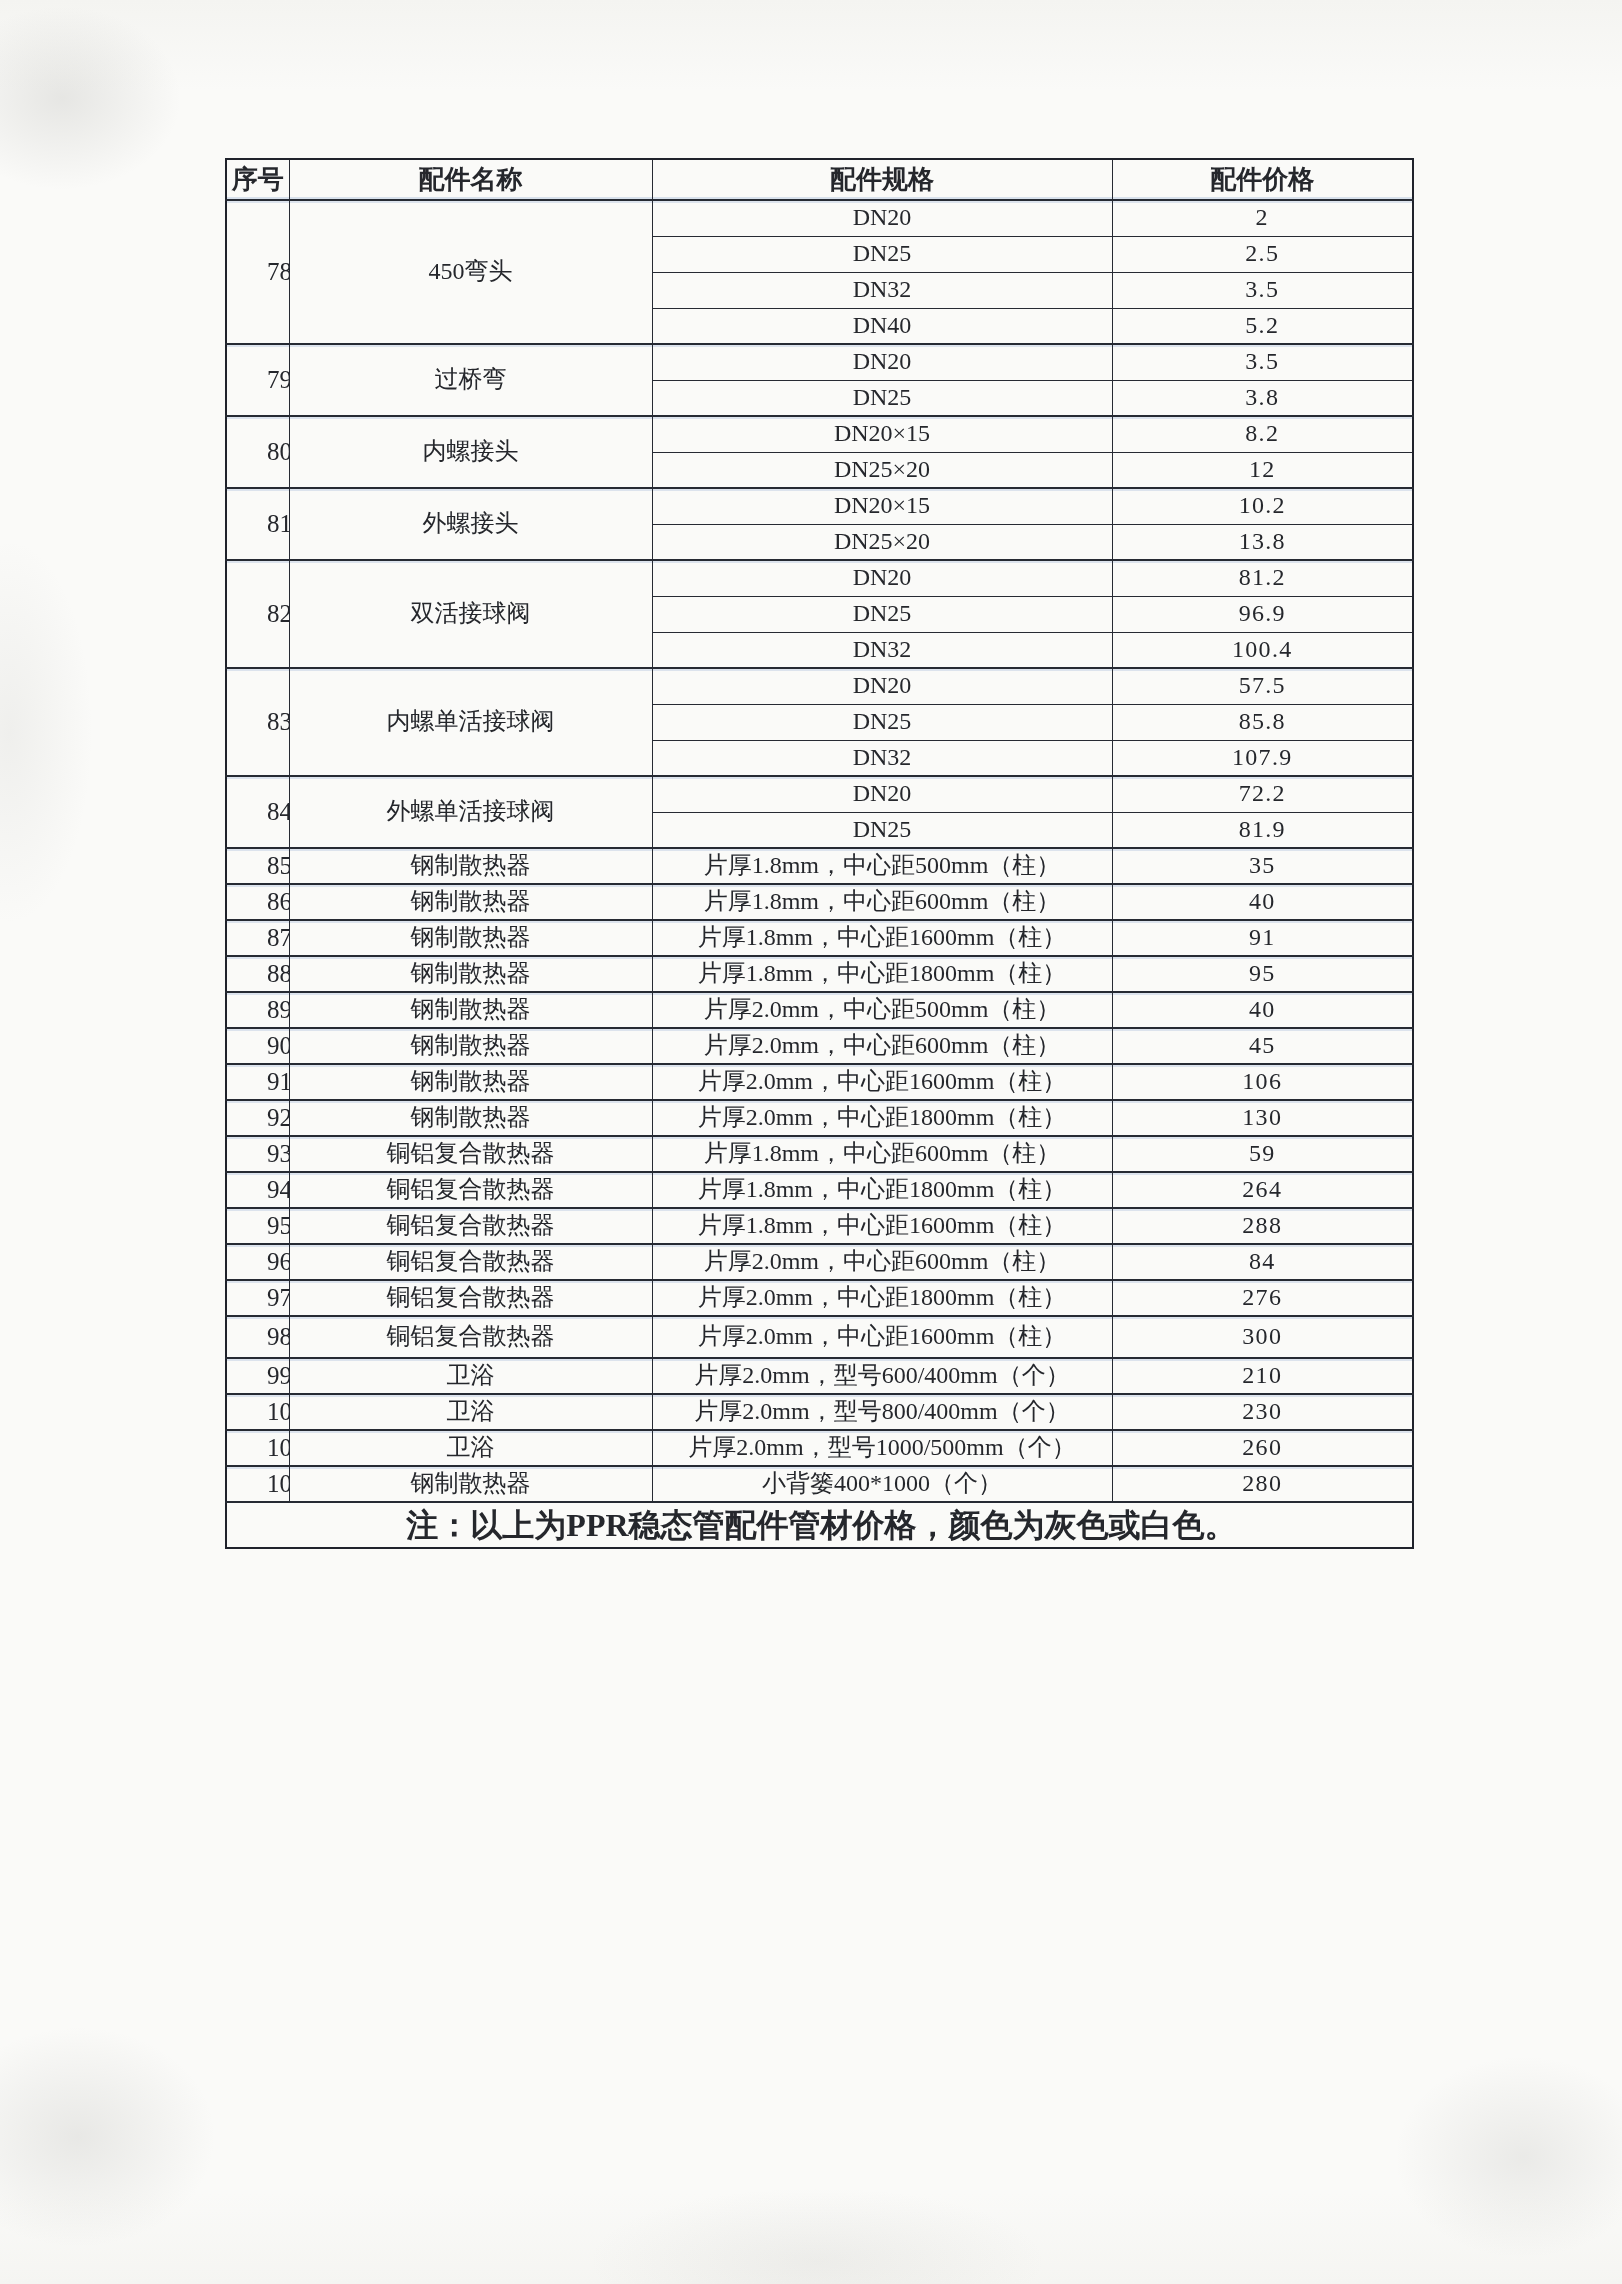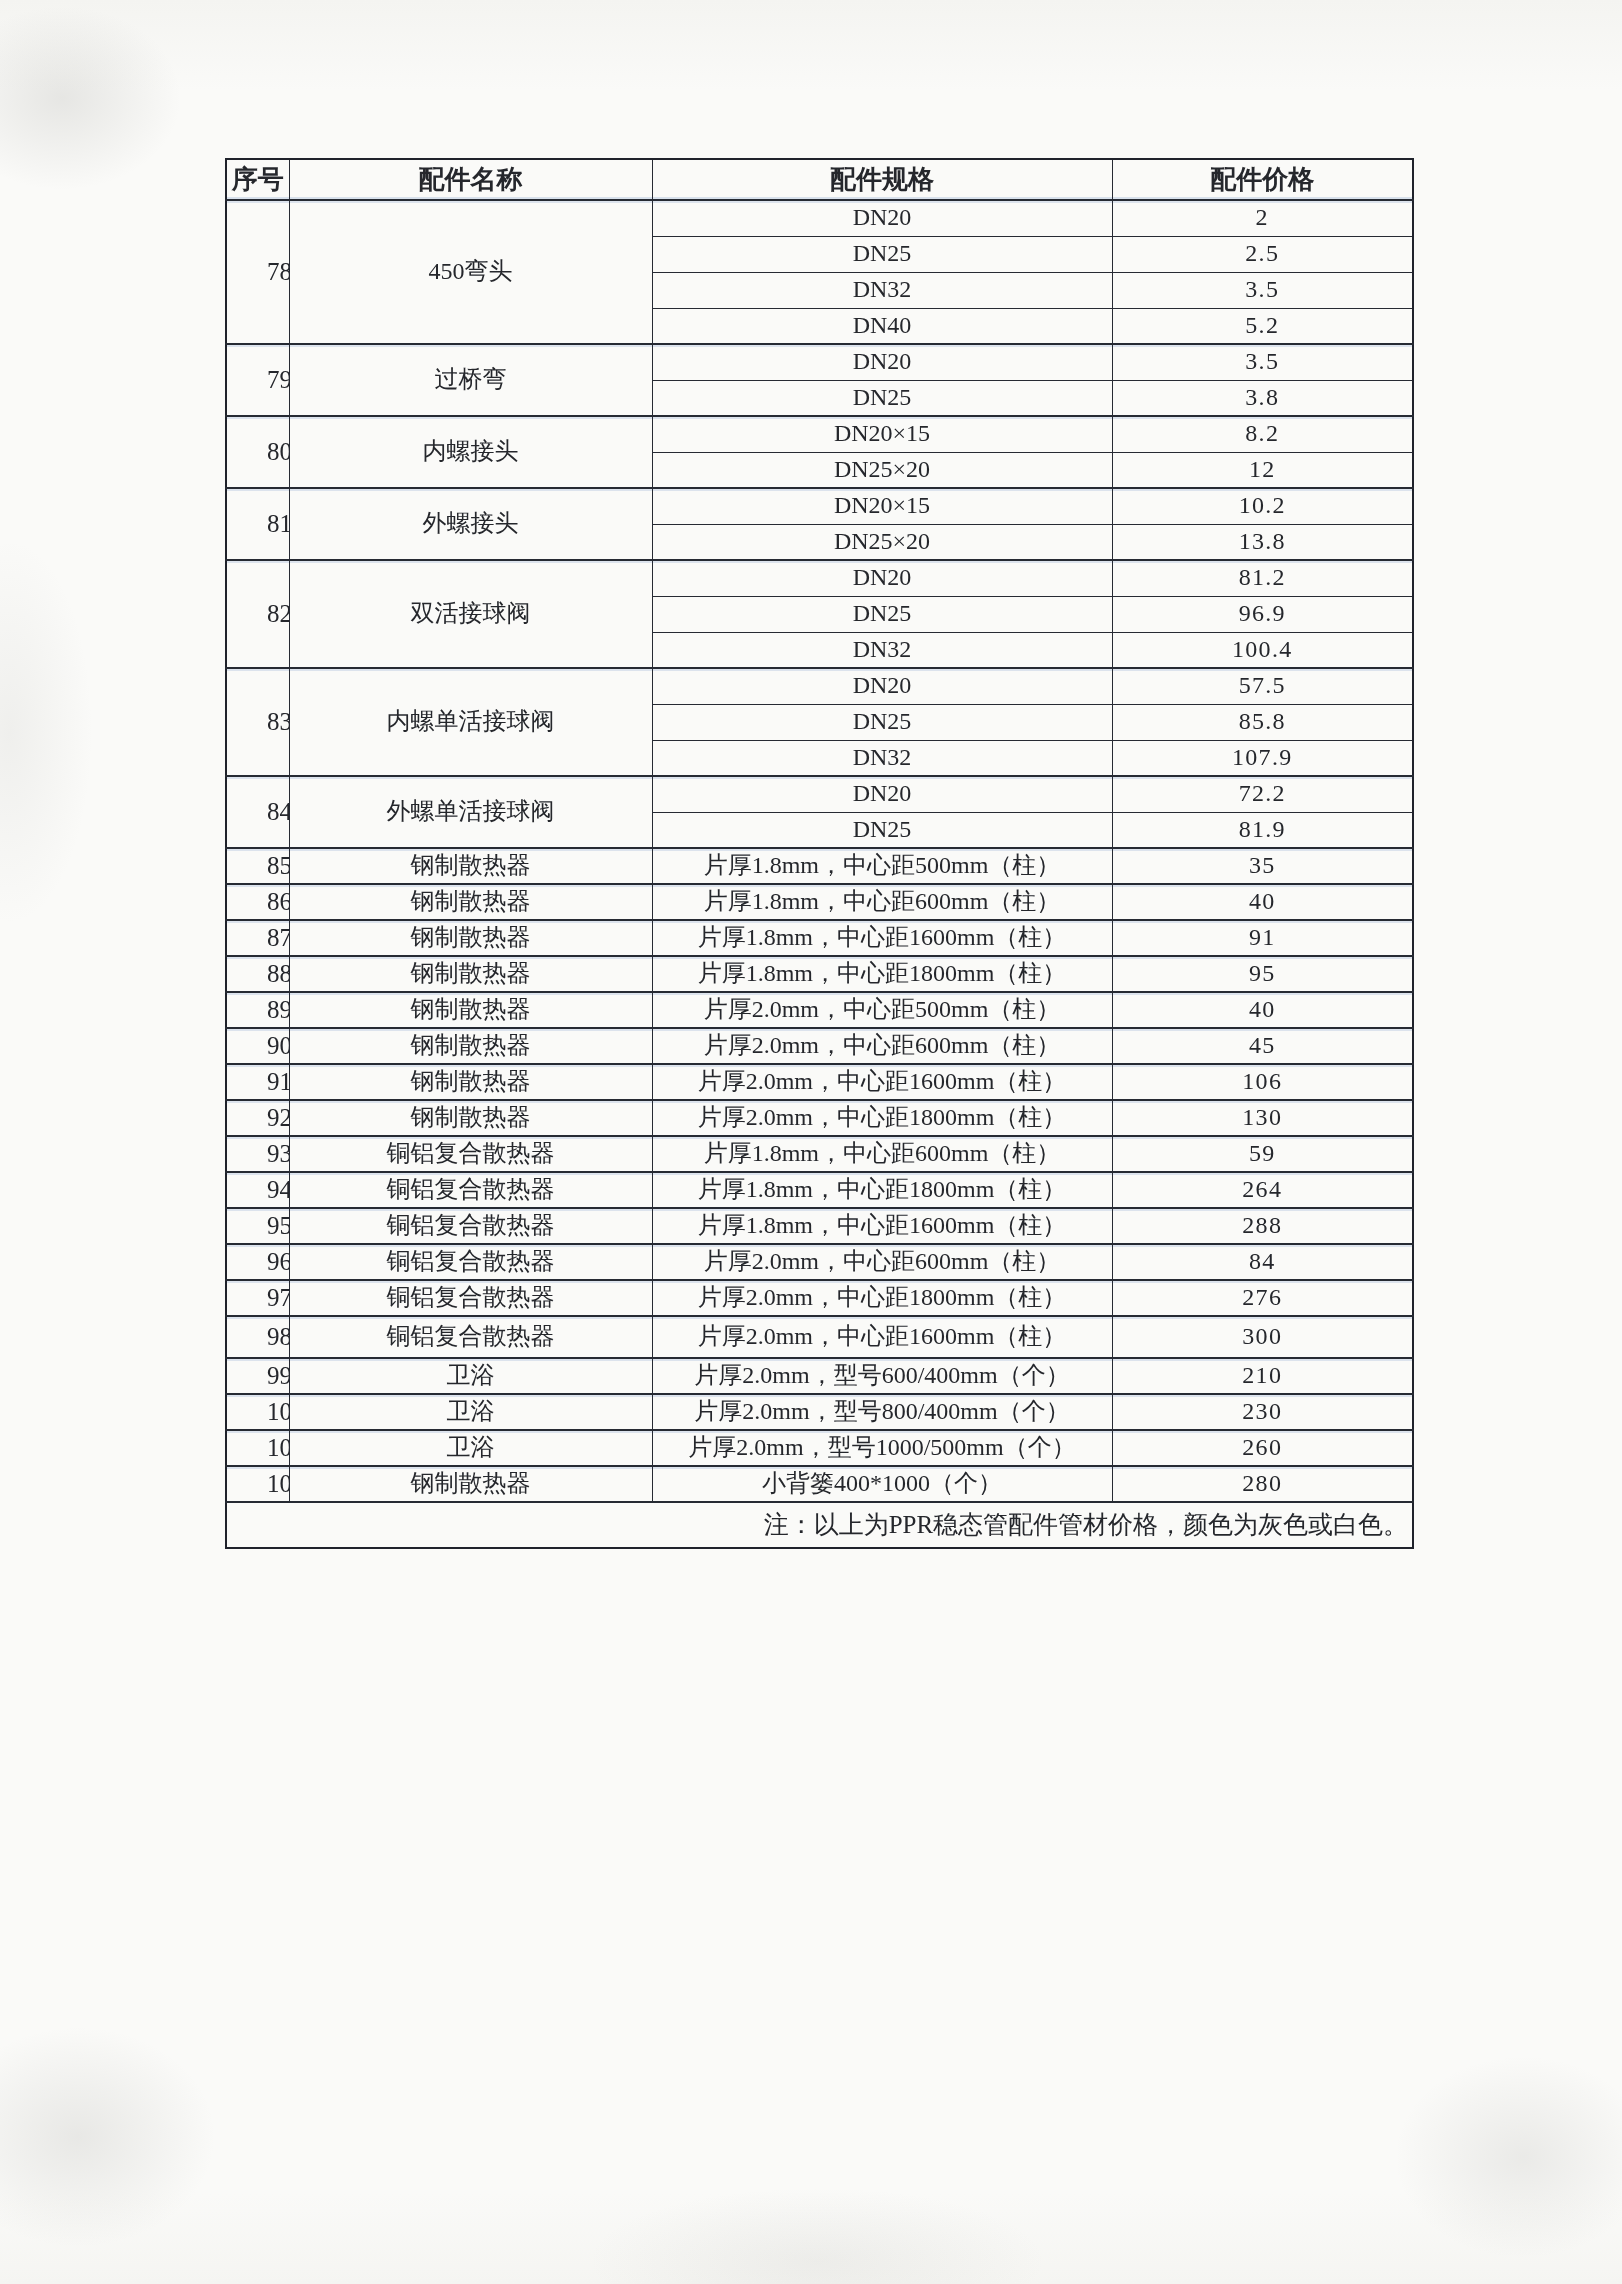--- a/index.html
+++ b/index.html
@@ -48,24 +48,25 @@
     font-size:26px;
     height:41px;
     border-bottom-width:2.6px;
     box-shadow:inset 0 -3.9px 0 -2px rgba(130,160,205,.28);
   }
   tr.grp > td{ border-top-width:2.6px; box-shadow:inset 0 3.3px 0 -1.3px rgba(130,160,205,.25); }
   tr.tall > td{ height:42px; }
   tfoot td{
     border-top-width:2.6px;
     height:46px;
-    text-align:right;
+    text-align:center;
     padding-left:7.8px;
-    font-size:25px;
+    font-size:32px;
     white-space:normal;
+    font-weight:bold;
   }
   td.no-cell{ font-size:25px;padding-left:40px; }
   td.price-cell{ letter-spacing:1.3px; }
 </style>
 </head>
 <body>
 
 <div class="sheet">
   <table class="price-table">
     <colgroup>

